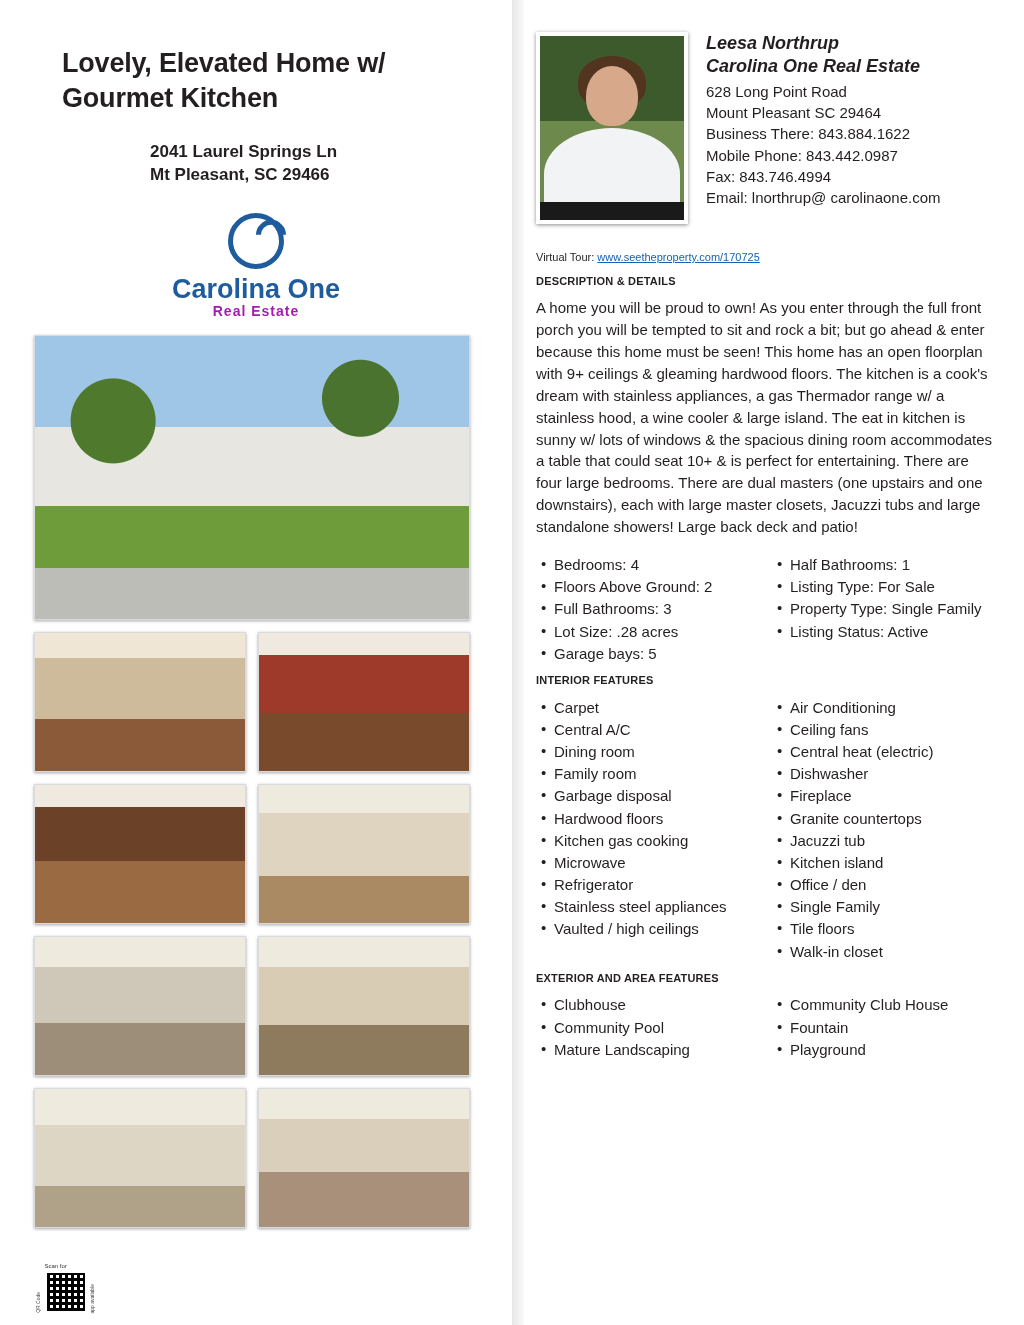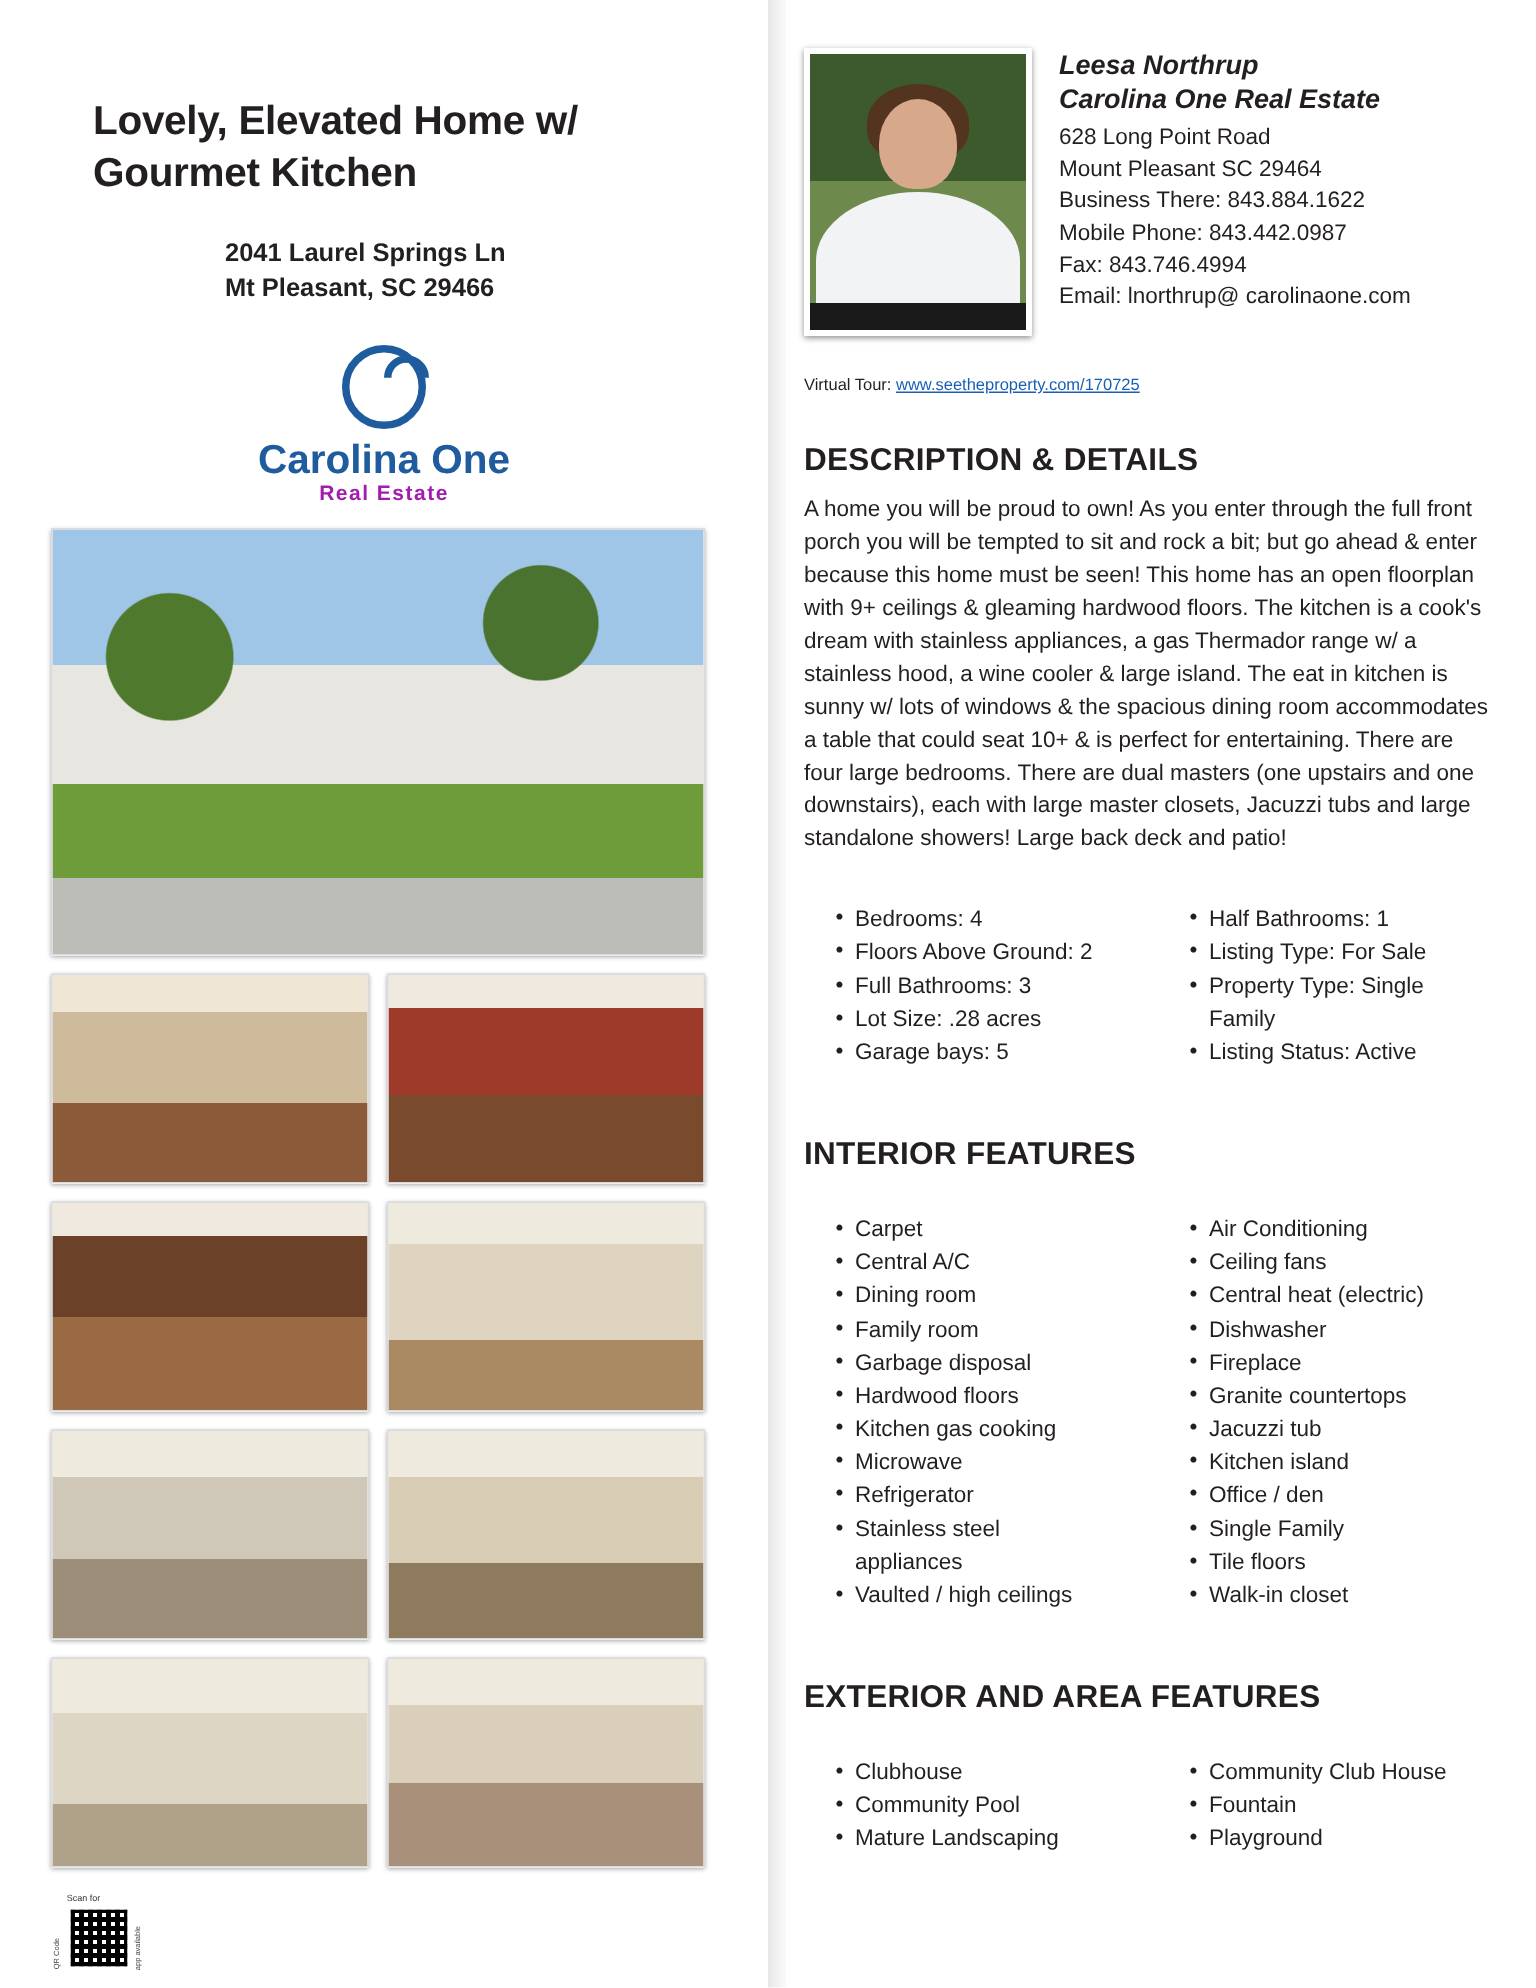--- a/index.html
+++ b/index.html
@@ -15,21 +15,21 @@
   }
   .page {
     width: 1024px;
     height: 1325px;
     display: flex;
     position: relative;
   }
   
   .left-col {
     width: 512px;
-    padding: 45px 26px 0 26px;
+    padding: 28px 26px 0 26px;
     position: relative;
   }
   .headline {
     font-size: 27px;
     font-weight: bold;
     line-height: 1.28;
     margin: 18px 0 0 36px;
     letter-spacing: -0.2px;
   }
   .addr {
@@ -215,32 +215,32 @@
     background: #1a1a1a;
   }
   .agent-name {
     font-size: 18px; font-weight: bold; line-height: 1.3; font-style: italic;
   }
   .agent-lines { margin-top: 2px; }
   .agent-lines div { font-size: 15px; }
   .vt-row { margin-top: 26px; font-size: 11px; }
   .vt-link { color: #1a5fb4; text-decoration: underline; }
   .sec-title {
-    font-weight: bold; font-size: 21px;
-    margin: 26px 0 8px 0;
+    font-weight: bold; font-size: 11px;
+    margin: 8px 0 8px 0;
     letter-spacing: 0.2px;
   }
   .desc { font-size: 15px; line-height: 1.46; }
   .two-col {
     display: grid;
     grid-template-columns: 1fr 1fr;
     column-gap: 14px;
   }
   ul.feat {
-    margin: 16px; padding: 0 0 0 18px;
+    margin: 0; padding: 0 0 0 18px;
     list-style: none;
   }
   ul.feat li {
     position: relative;
     font-size: 15px;
     line-height: 1.48;
   }
   ul.feat li::before {
     content: "•";
     position: absolute;

